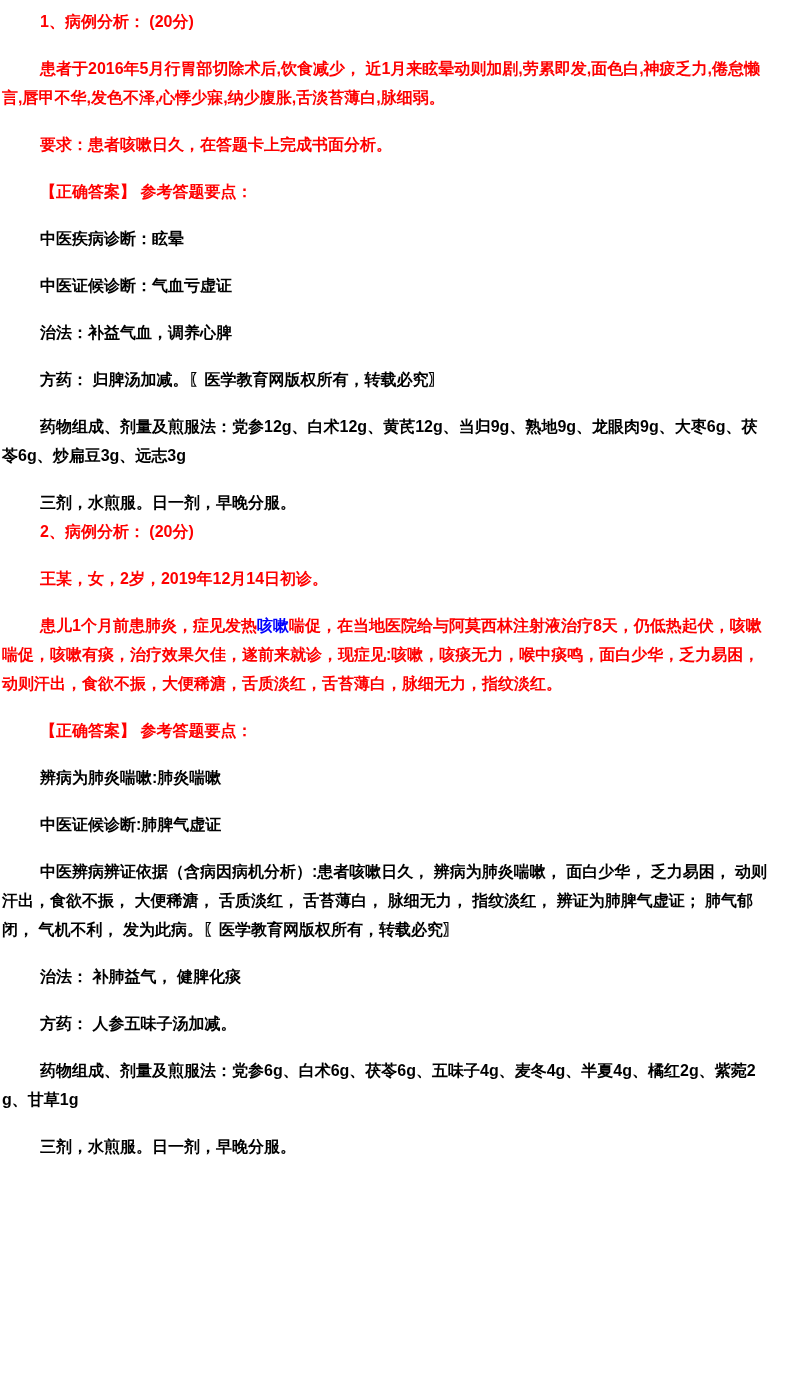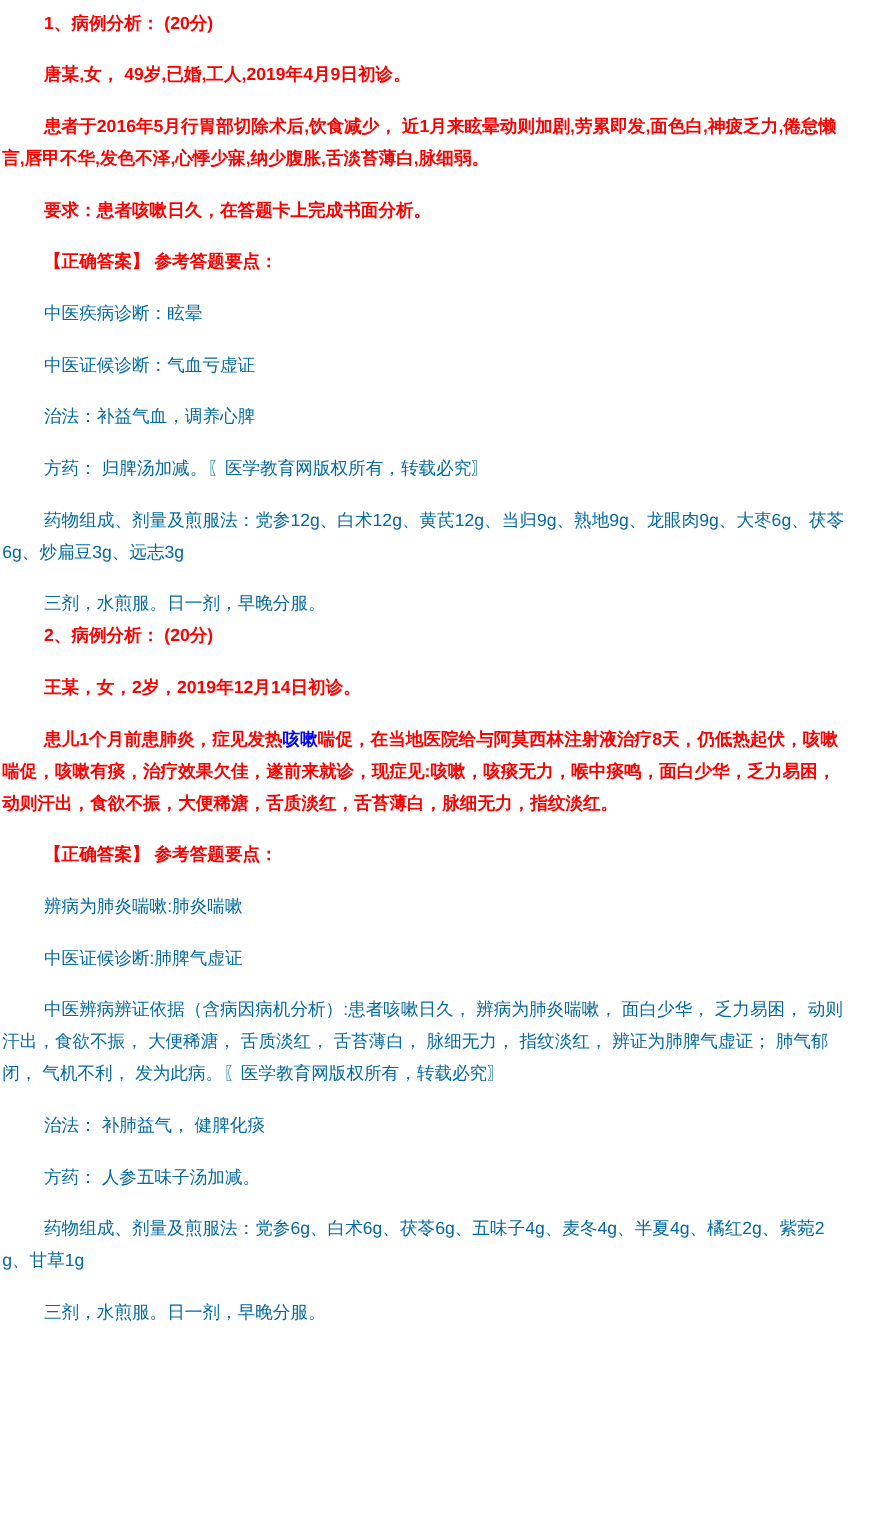--- a/index.html
+++ b/index.html
@@ -12,22 +12,22 @@
     color: #404040;
   }
   .page {
     box-sizing: border-box;
     width: 772px;
     padding: 7px 2px 4px 2px;
   }
   p.para {
     margin: 0 0 18px 0;
     text-indent: 38px;
-    color: #0369a1;
-    font-weight: normal;
+    color: #000000;
+    font-weight: bold;
     word-break: break-all;
   }
   p.para:last-child { margin-bottom: 0; }
   p.red {
     color: #fe0000;
     font-weight: bold;
   }
   a.keyword-link {
     color: #0000fe;
     font-weight: bold;
@@ -36,21 +36,20 @@
     text-align: right;
   }
 </style>
 </head>
 <body>
 
 <div class="page">
 
   <section>
     <p class="para red">1、病例分析： (20分)</p>
-    <p class="para red">唐某,女， 49岁,已婚,工人,2019年4月9日初诊。</p>
     <p class="para red">患者于2016年5月行胃部切除术后,饮食减少， 近1月来眩晕动则加剧,劳累即发,面色白,神疲乏力,倦怠懒言,唇甲不华,发色不泽,心悸少寐,纳少腹胀,舌淡苔薄白,脉细弱。</p>
     <p class="para red">要求：患者咳嗽日久，在答题卡上完成书面分析。</p>
     <p class="para red">【正确答案】 参考答题要点：</p>
     <p class="para">中医疾病诊断：眩晕</p>
     <p class="para">中医证候诊断：气血亏虚证</p>
     <p class="para">治法：补益气血，调养心脾</p>
     <p class="para">方药： 归脾汤加减。〖医学教育网版权所有，转载必究〗</p>
     <p class="para">药物组成、剂量及煎服法：党参12g、白术12g、黄芪12g、当归9g、熟地9g、龙眼肉9g、大枣6g、茯苓6g、炒扁豆3g、远志3g</p>
     <p class="para">三剂，水煎服。日一剂，早晚分服。</p>
   </section>

